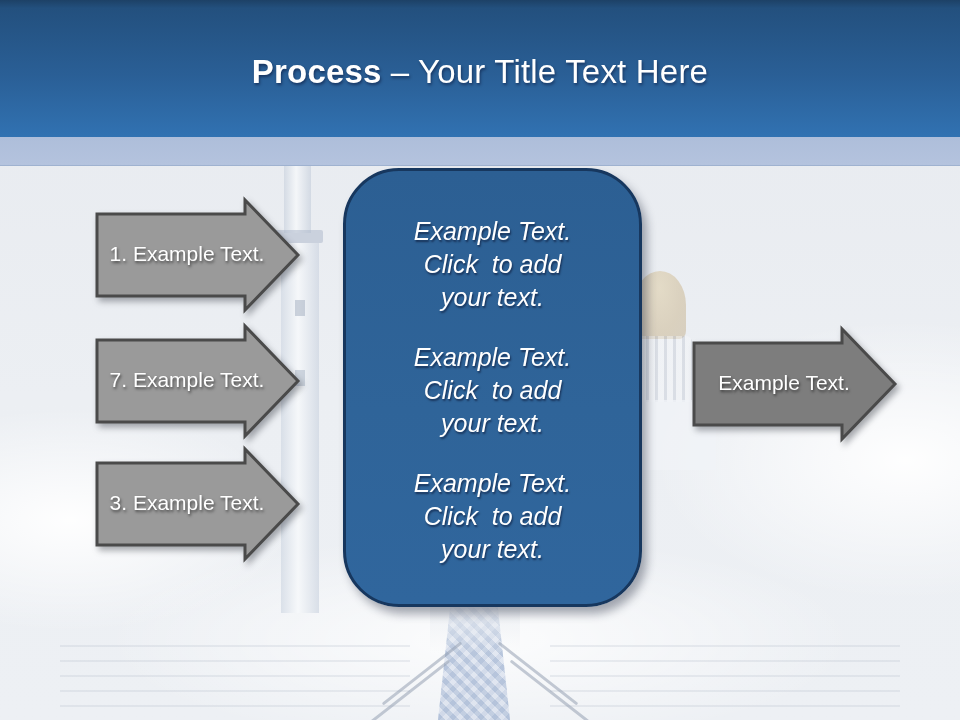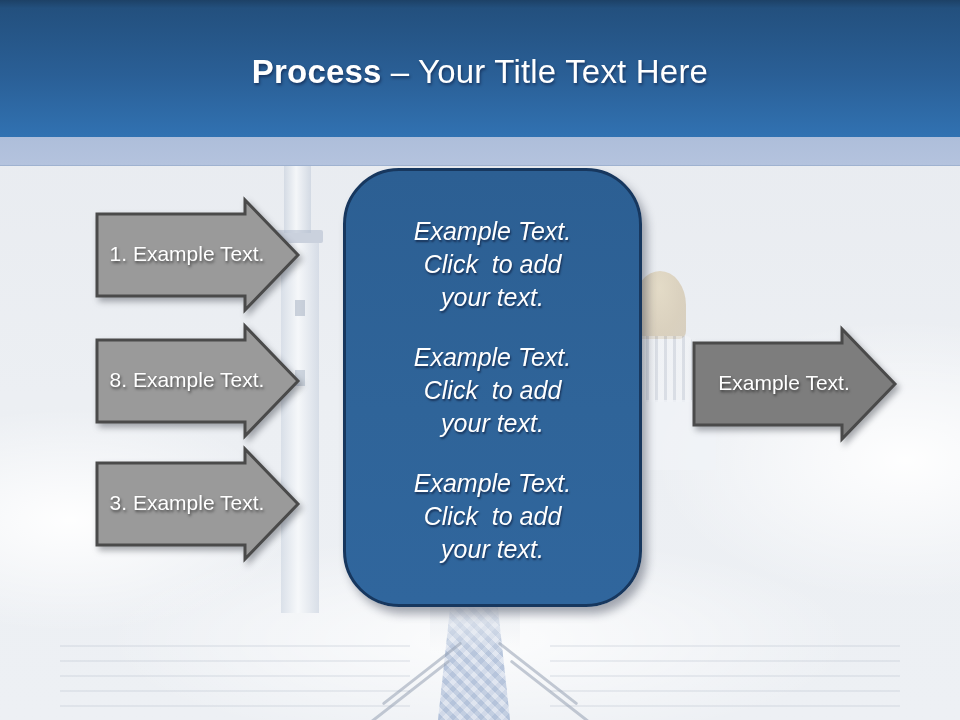--- a/index.html
+++ b/index.html
@@ -133,21 +133,21 @@
   <div class="arrow a1">
     <svg viewBox="0 0 206 114">
       <polygon points="2,16 150,16 150,2 203,57 150,112 150,98 2,98"></polygon>
     </svg>
     <div class="label">1. Example Text.</div>
   </div>
   <div class="arrow a2">
     <svg viewBox="0 0 206 114">
       <polygon points="2,16 150,16 150,2 203,57 150,112 150,98 2,98"></polygon>
     </svg>
-    <div class="label">8. Example Text.</div>
+    <div class="label">7. Example Text.</div>
   </div>
   <div class="arrow a3">
     <svg viewBox="0 0 206 114">
       <polygon points="2,16 150,16 150,2 203,57 150,112 150,98 2,98"></polygon>
     </svg>
     <div class="label">3. Example Text.</div>
   </div>
 
   <div class="center-box">
     <div class="text-block">

